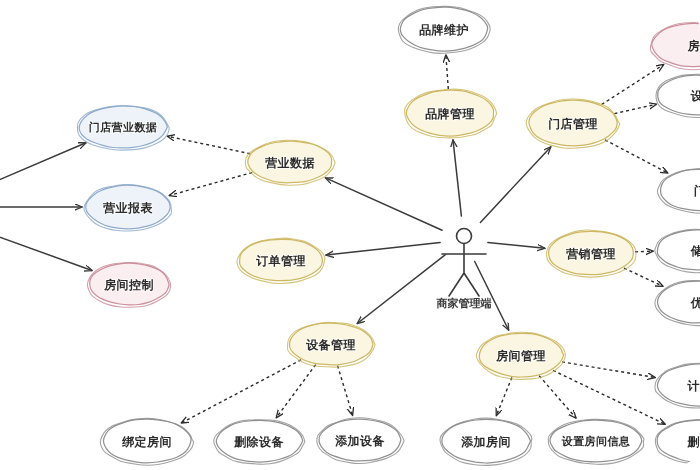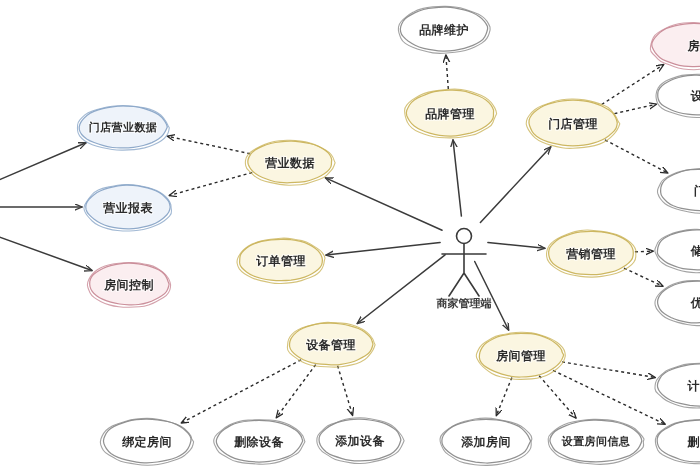--- a/index.html
+++ b/index.html
@@ -9,20 +9,21 @@
   }
   body {
     font-family: "DejaVu Sans", "Liberation Sans", sans-serif;
   }
   #diagram-root {
     position: relative;
     width: 700px;
     height: 470px;
     overflow: hidden;
     background: #ffffff;
+    border-radius: 32px;
   }
   #diagram-svg {
     position: absolute;
     left: 0;
     top: 0;
     width: 700px;
     height: 470px;
   }
   .node-label {
     font-family: "DejaVu Sans", "Liberation Sans", sans-serif;

